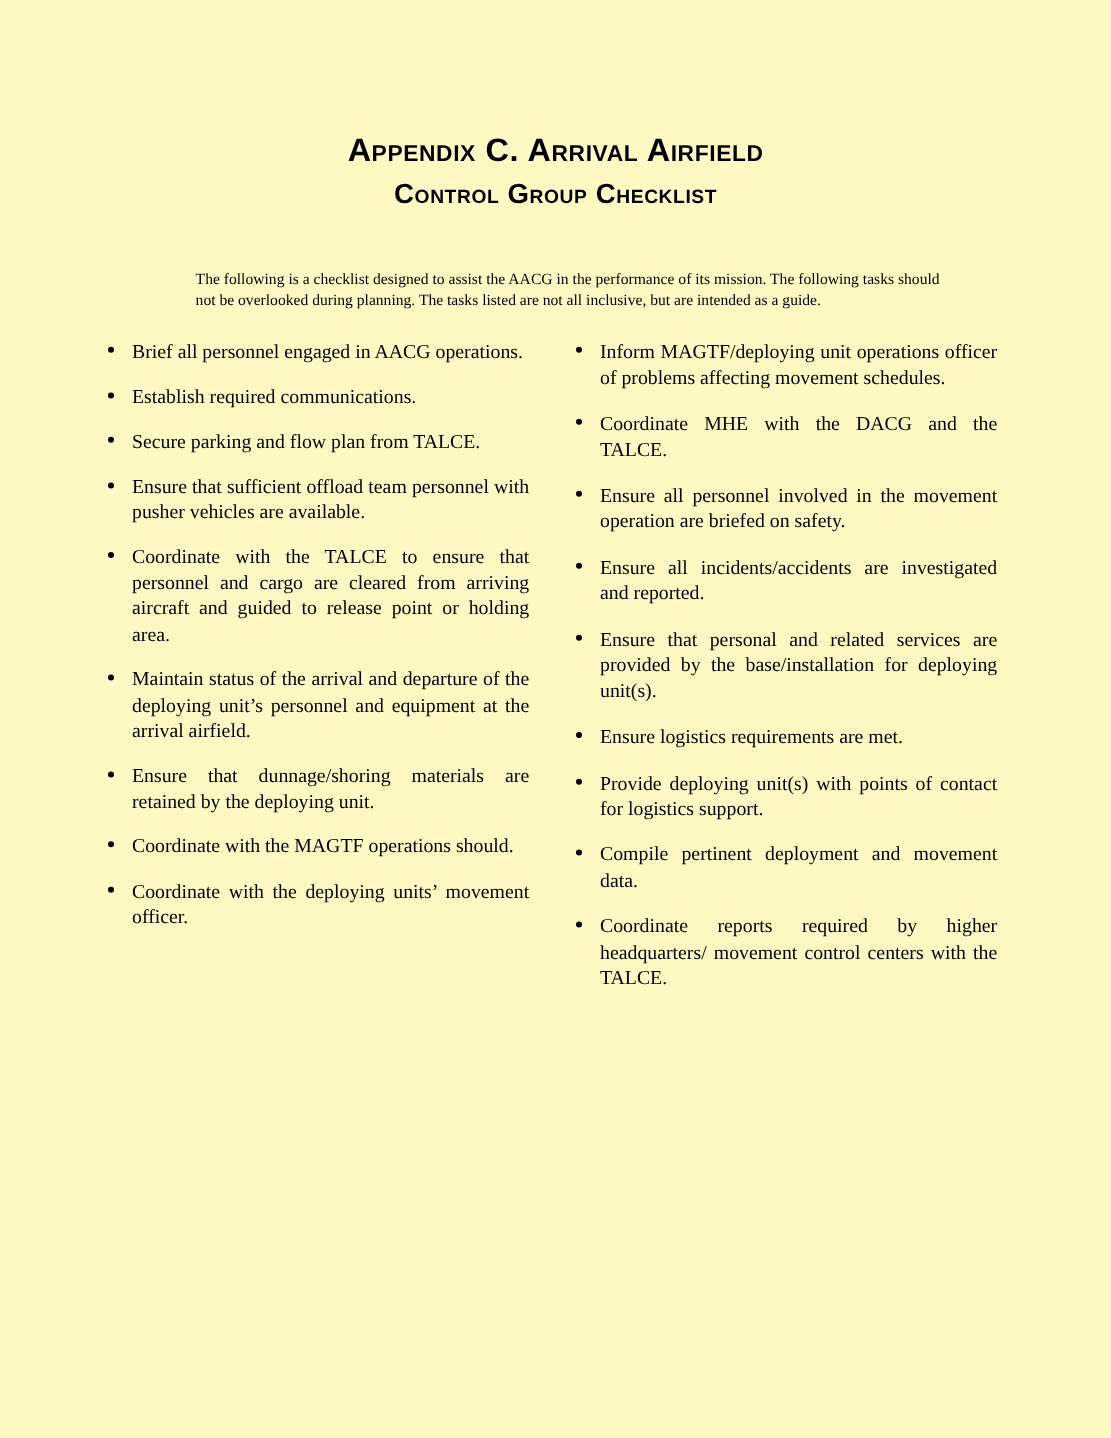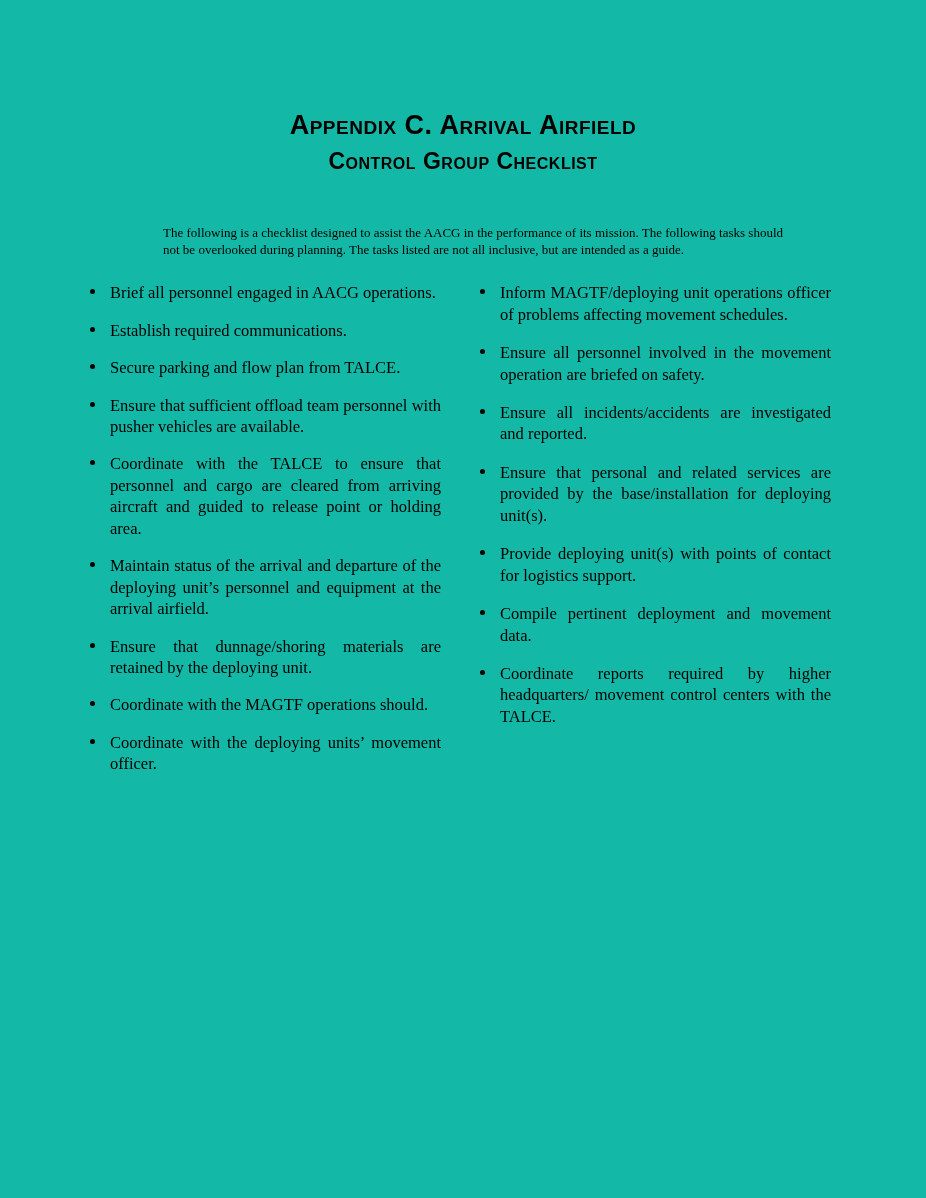--- a/index.html
+++ b/index.html
@@ -14,21 +14,21 @@
     color: #000000;
     position: relative;
     overflow: hidden;
   }
   .page {
     position: absolute;
     top: 0;
     left: 0;
     width: 926px;
     height: 1198px;
-    background: #14b8a6;
+    background: #fef9c3;
   }
   .title-block {
     text-align: center;
     margin-top: 108px;
     font-family: "Liberation Sans", sans-serif;
   }
   .title-line {
     font-weight: bold;
     letter-spacing: 0.5px;
     line-height: 1.30;
@@ -117,23 +117,25 @@
         <li><span class="bullet"></span><span>Maintain status of the arrival and departure of the deploying unit’s personnel and equipment at the arrival airfield.</span></li>
         <li><span class="bullet"></span><span>Ensure that dunnage/shoring materials are retained by the deploying unit.</span></li>
         <li><span class="bullet"></span><span>Coordinate with the MAGTF operations should.</span></li>
         <li><span class="bullet"></span><span>Coordinate with the deploying units’ movement officer.</span></li>
       </ul>
     </div>
 
     <div class="column col-right">
       <ul class="checklist">
         <li><span class="bullet"></span><span>Inform MAGTF/deploying unit operations officer of problems affecting movement schedules.</span></li>
+        <li><span class="bullet"></span><span>Coordinate MHE with the DACG and the TALCE.</span></li>
         <li><span class="bullet"></span><span>Ensure all personnel involved in the movement operation are briefed on safety.</span></li>
         <li><span class="bullet"></span><span>Ensure all incidents/accidents are investigated and reported.</span></li>
         <li><span class="bullet"></span><span>Ensure that personal and related services are provided by the base/installation for deploying unit(s).</span></li>
+        <li><span class="bullet"></span><span>Ensure logistics requirements are met.</span></li>
         <li><span class="bullet"></span><span>Provide deploying unit(s) with points of contact for logistics support.</span></li>
         <li><span class="bullet"></span><span>Compile pertinent deployment and movement data.</span></li>
         <li><span class="bullet"></span><span>Coordinate reports required by higher headquarters/ movement control centers with the TALCE.</span></li>
       </ul>
     </div>
 
   </div>
 
 </div>
 

